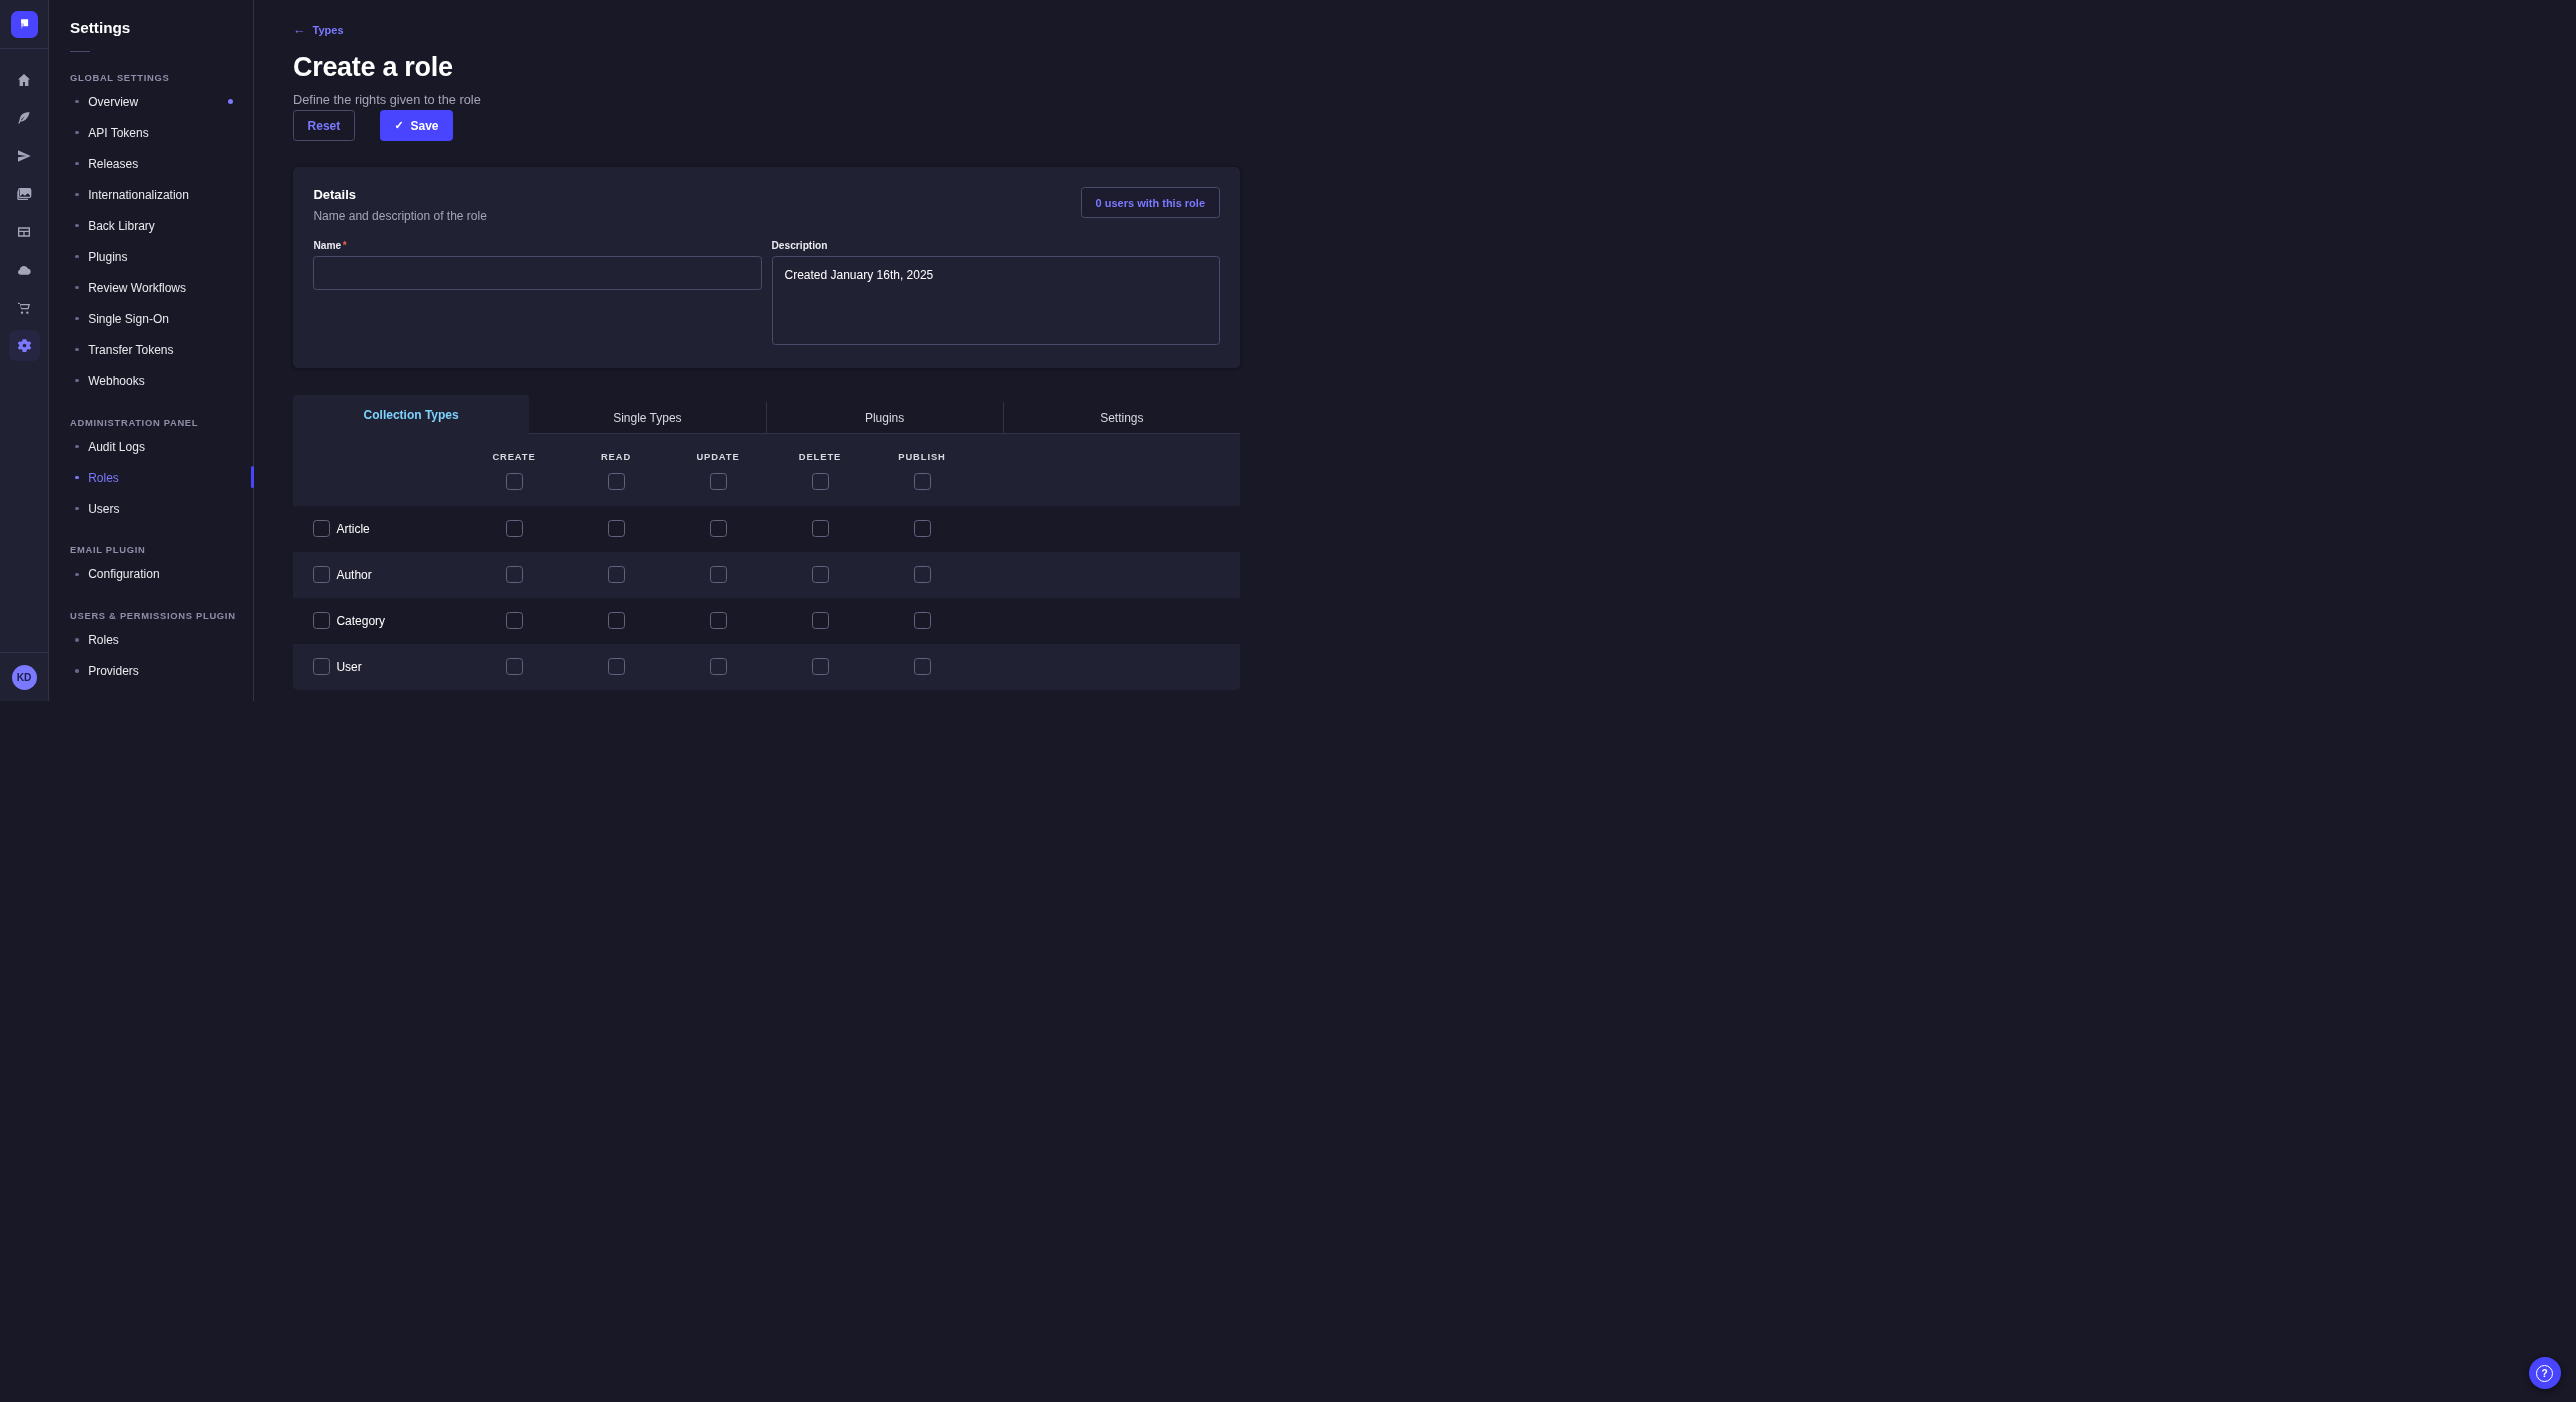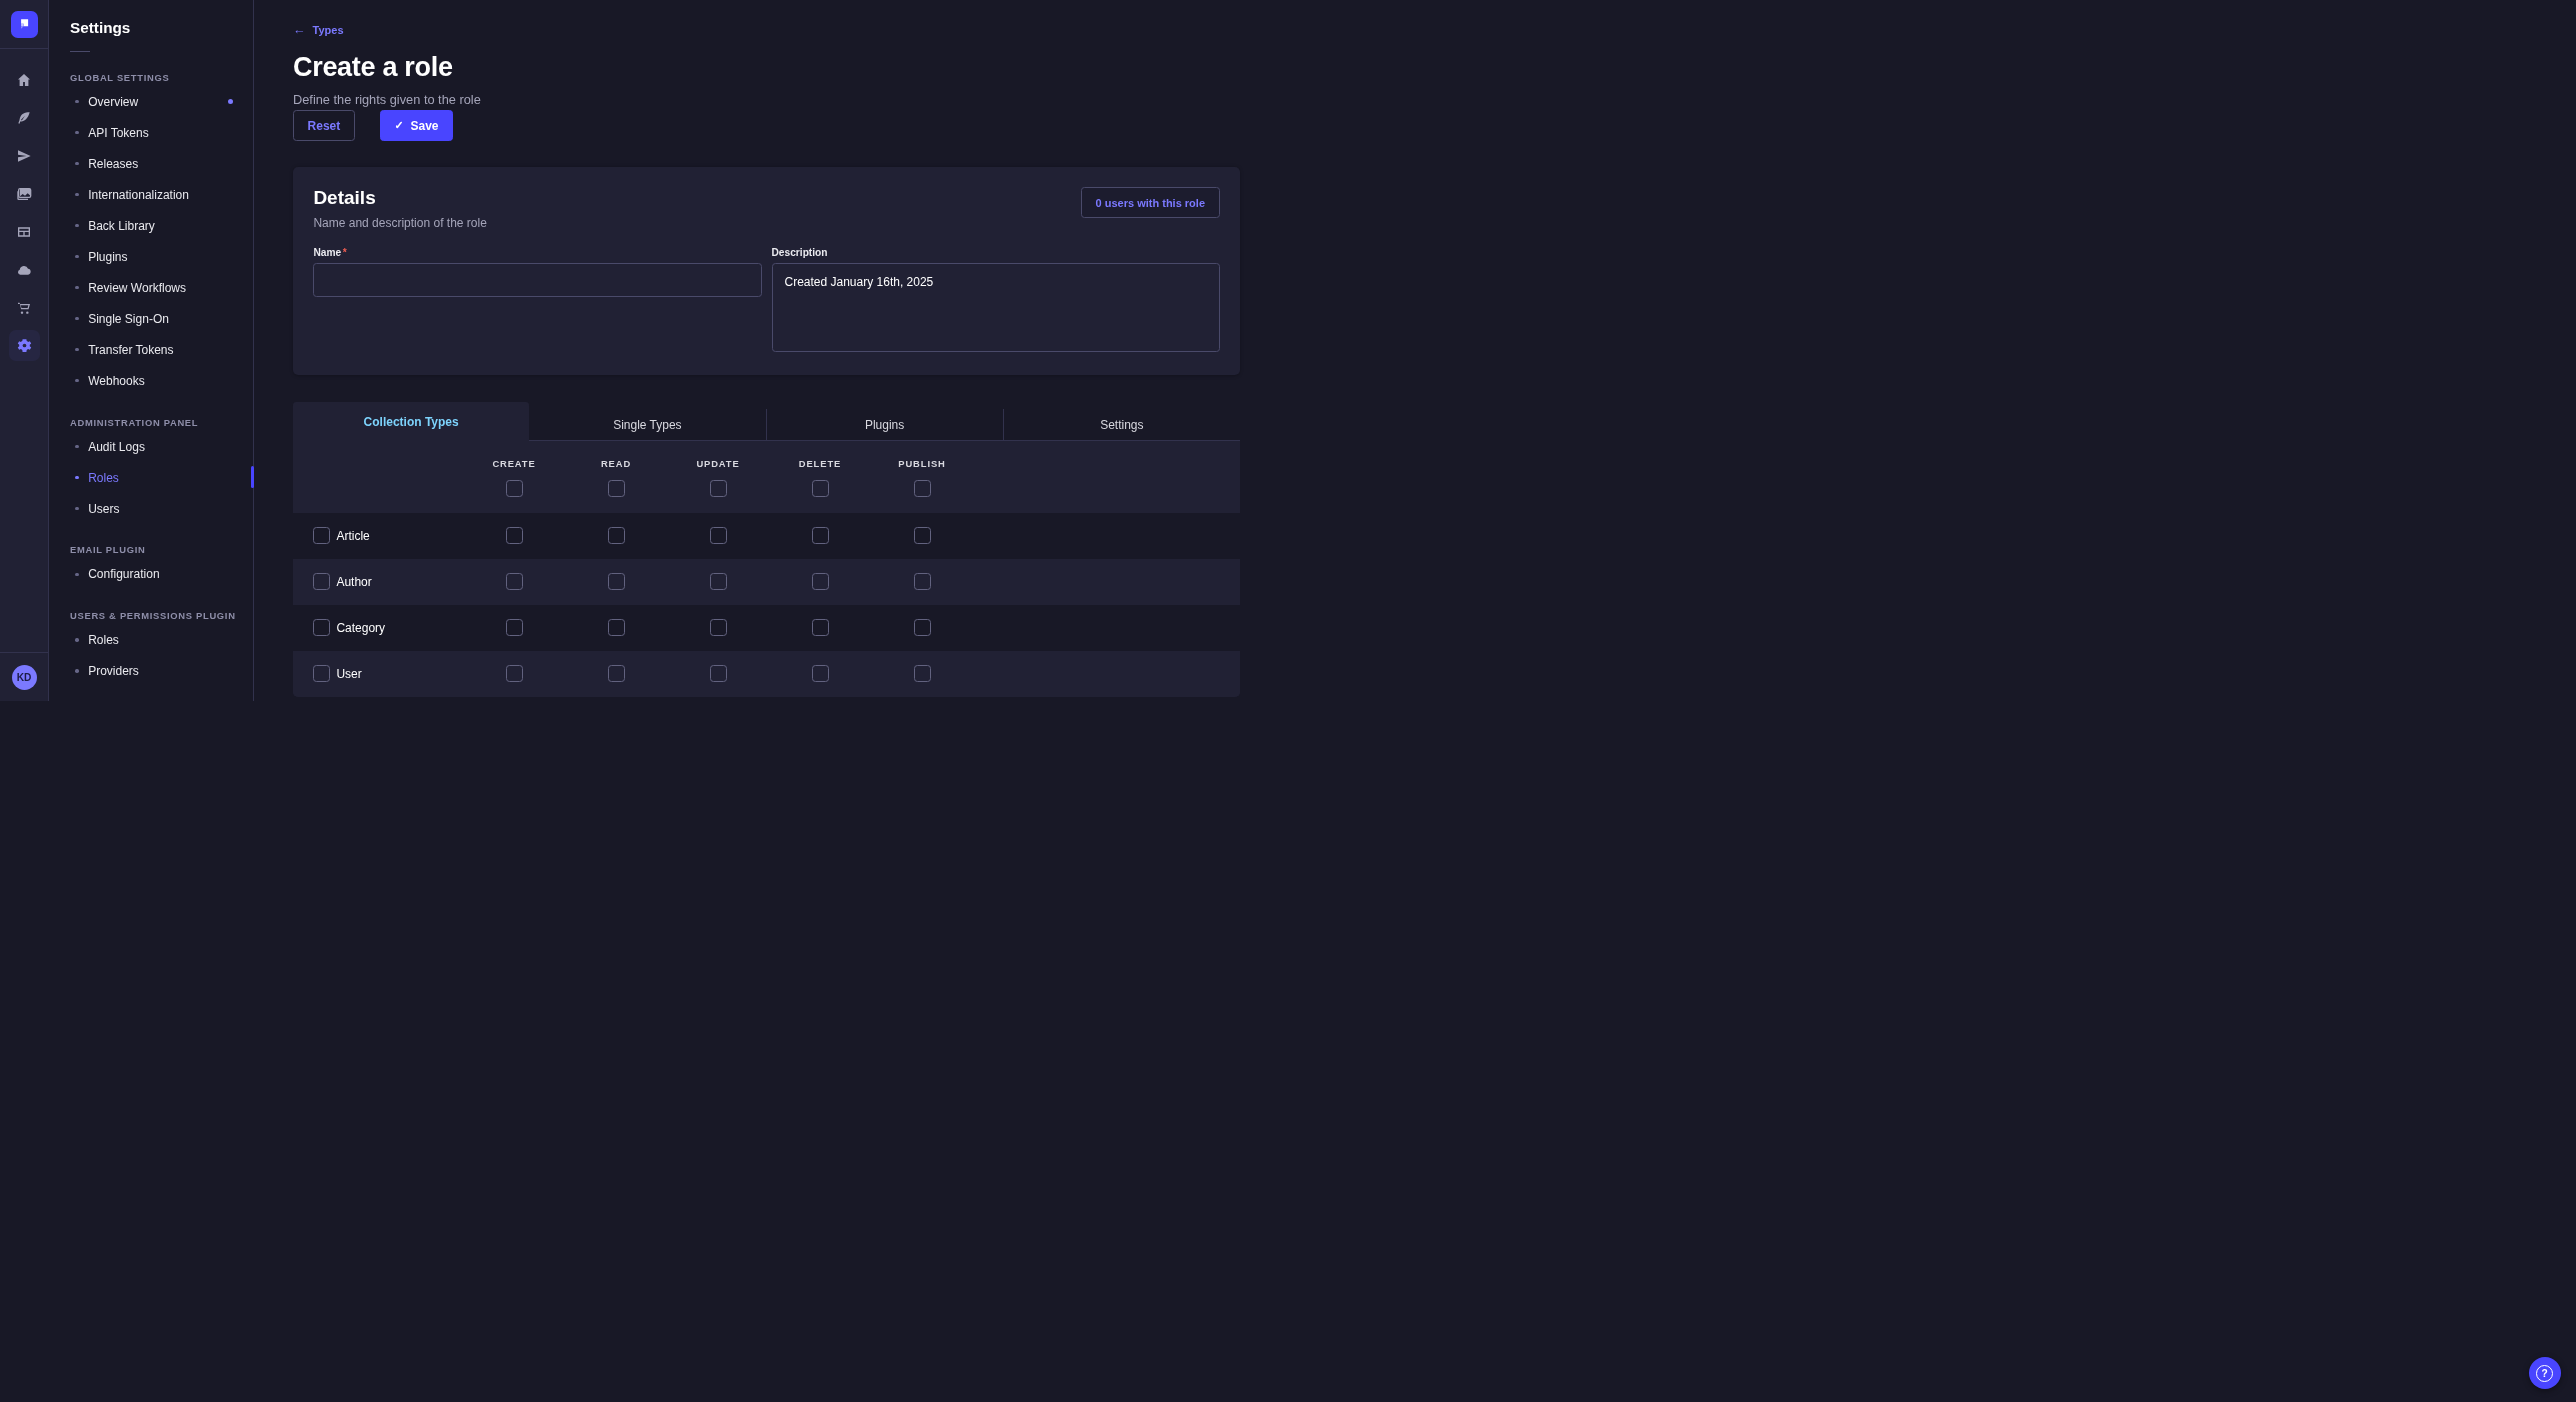--- a/index.html
+++ b/index.html
@@ -55,21 +55,21 @@
   .btn { font-family:inherit; font-size:12px; font-weight:700; border-radius:3.4px;
     padding:0 13.6px; height:31px; cursor:pointer; display:inline-flex; align-items:center; gap:6.8px; }
   .btn-reset { background:transparent; color:#7b79ff; border:0.9px solid #4a4a6a; }
   .btn-save { background:#4945ff; color:#ffffff; border:0.9px solid #4945ff; }
   .check-glyph { font-size:11px; }
 
   
   .card { background:#212134; border-radius:5.1px; margin-top:25.6px; padding:20.4px;
     box-shadow:0 0.9px 3.4px rgba(0,0,0,0.25); }
   .card-head { display:flex; justify-content:space-between; align-items:flex-start; }
-  .card-title { color:#ffffff; font-size:19px; font-weight:700; }
+  .card-title { color:#ffffff; font-size:13px; font-weight:700; }
   .card-sub { color:#a5a5ba; font-size:12px; margin-top:6.8px; }
   .users-btn { background:#1c1c2e; border:0.9px solid #4a4a6a; border-radius:3.4px;
     color:#7b79ff; font-size:11px; font-weight:700; padding:0 13.6px; height:31px; cursor:pointer;
     font-family:inherit; }
   .fields { display:flex; gap:10px; margin-top:17px; }
   .field { flex:1; }
   .field-label { color:#eaeaef; font-size:10.2px; font-weight:700; margin-bottom:5.1px; }
   .req { color:#ee5e52; margin-left:1.7px; }
   .text-input { width:100%; height:34px; background:#212134; border:0.9px solid #4a4a6a;
     border-radius:3.4px; color:#ffffff; font-size:12px; padding:0 12px; font-family:inherit; outline:none; }

